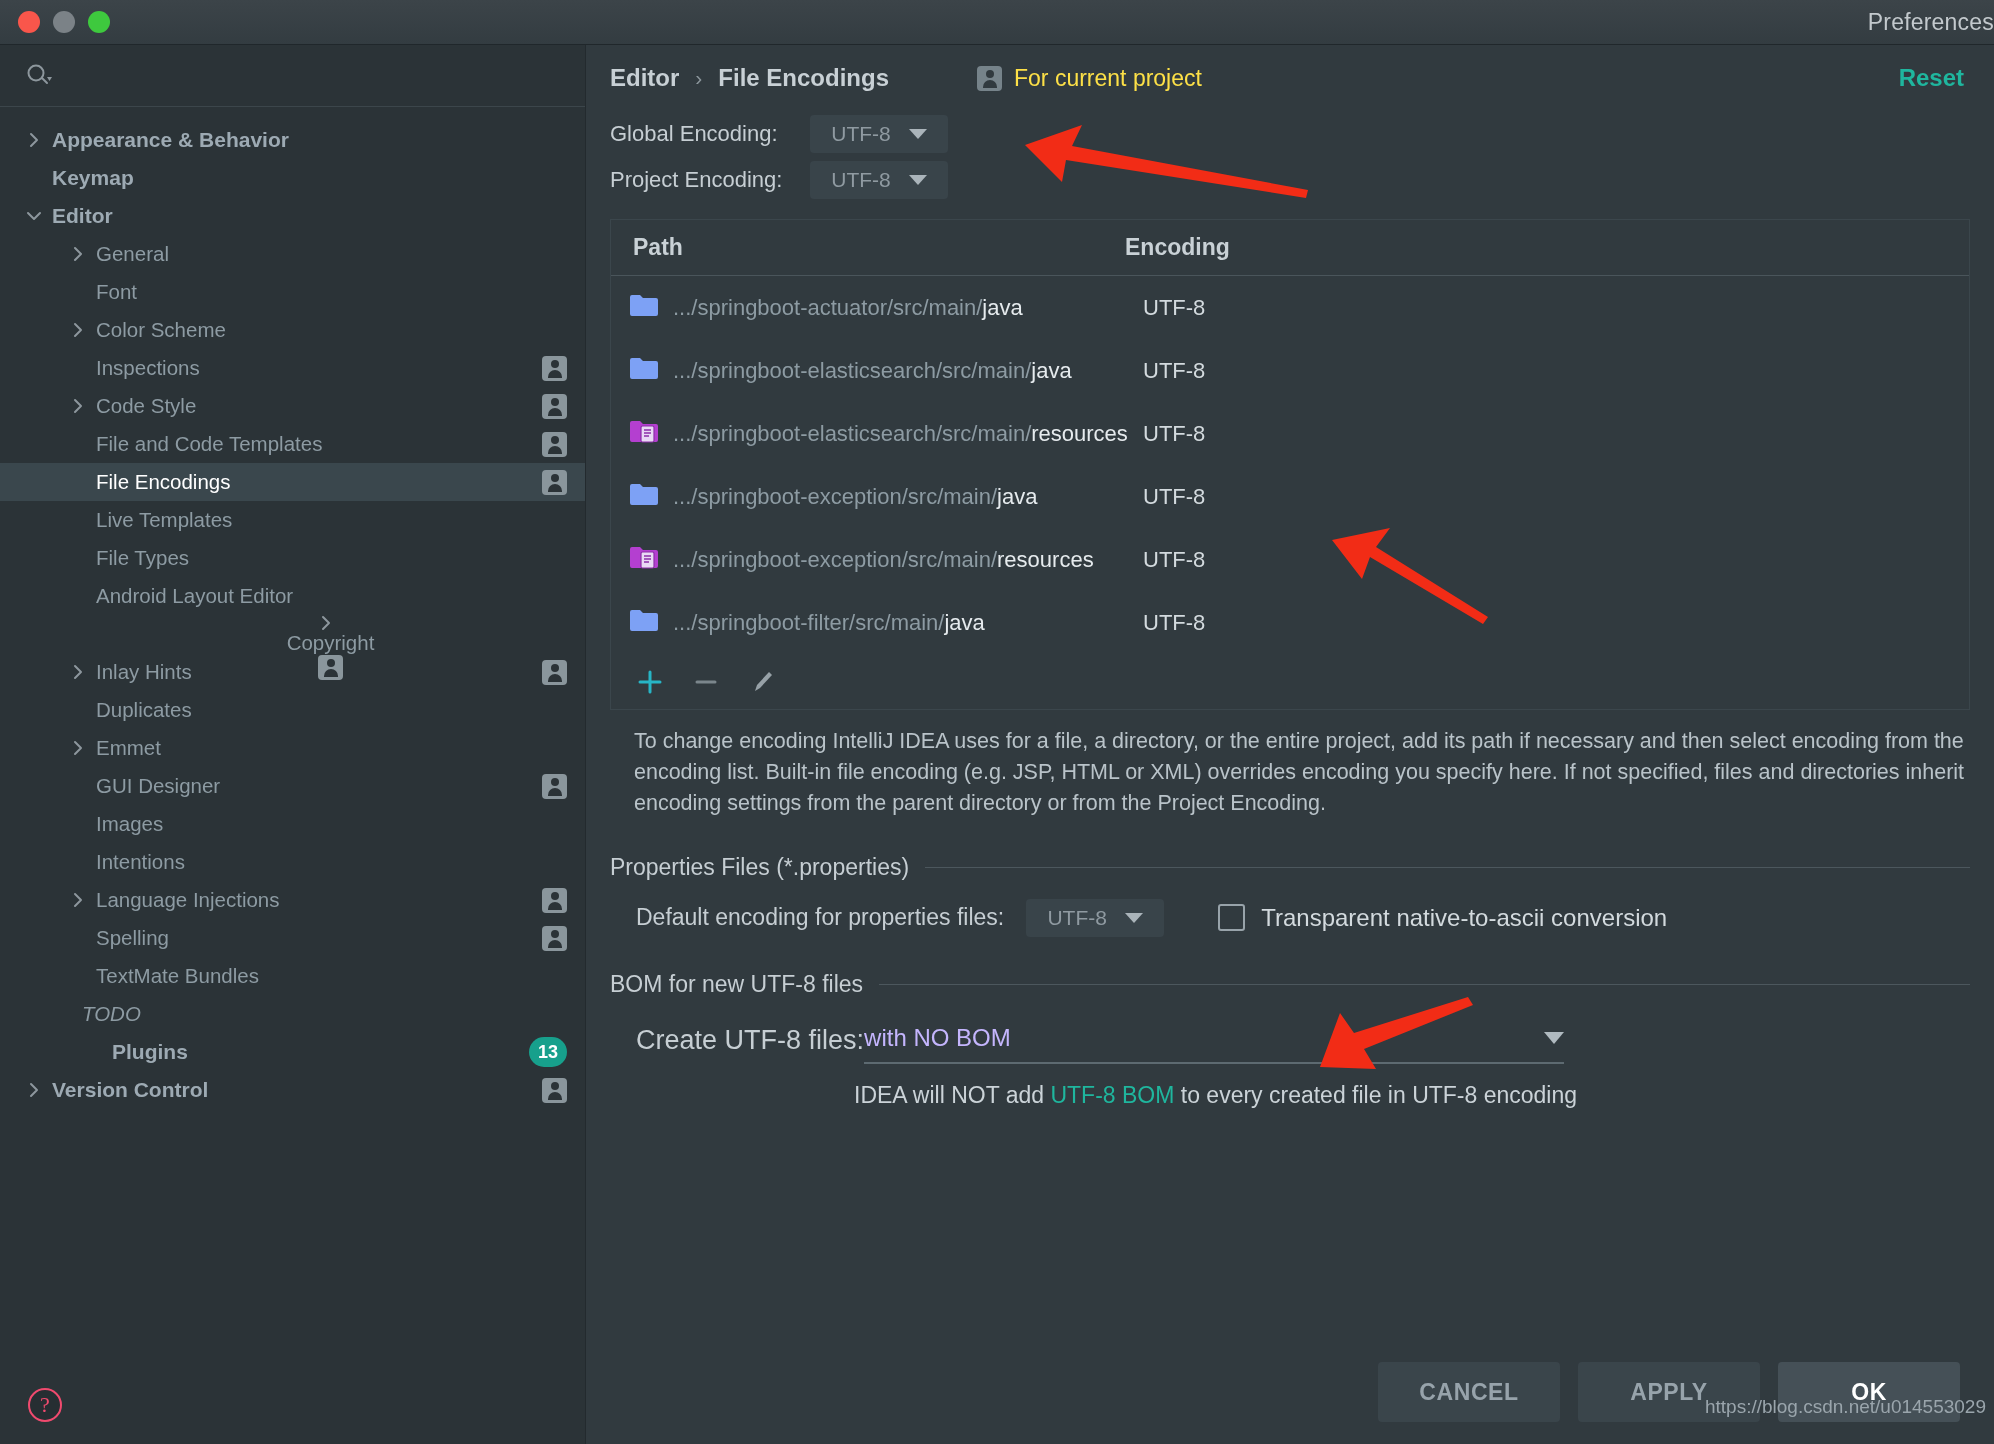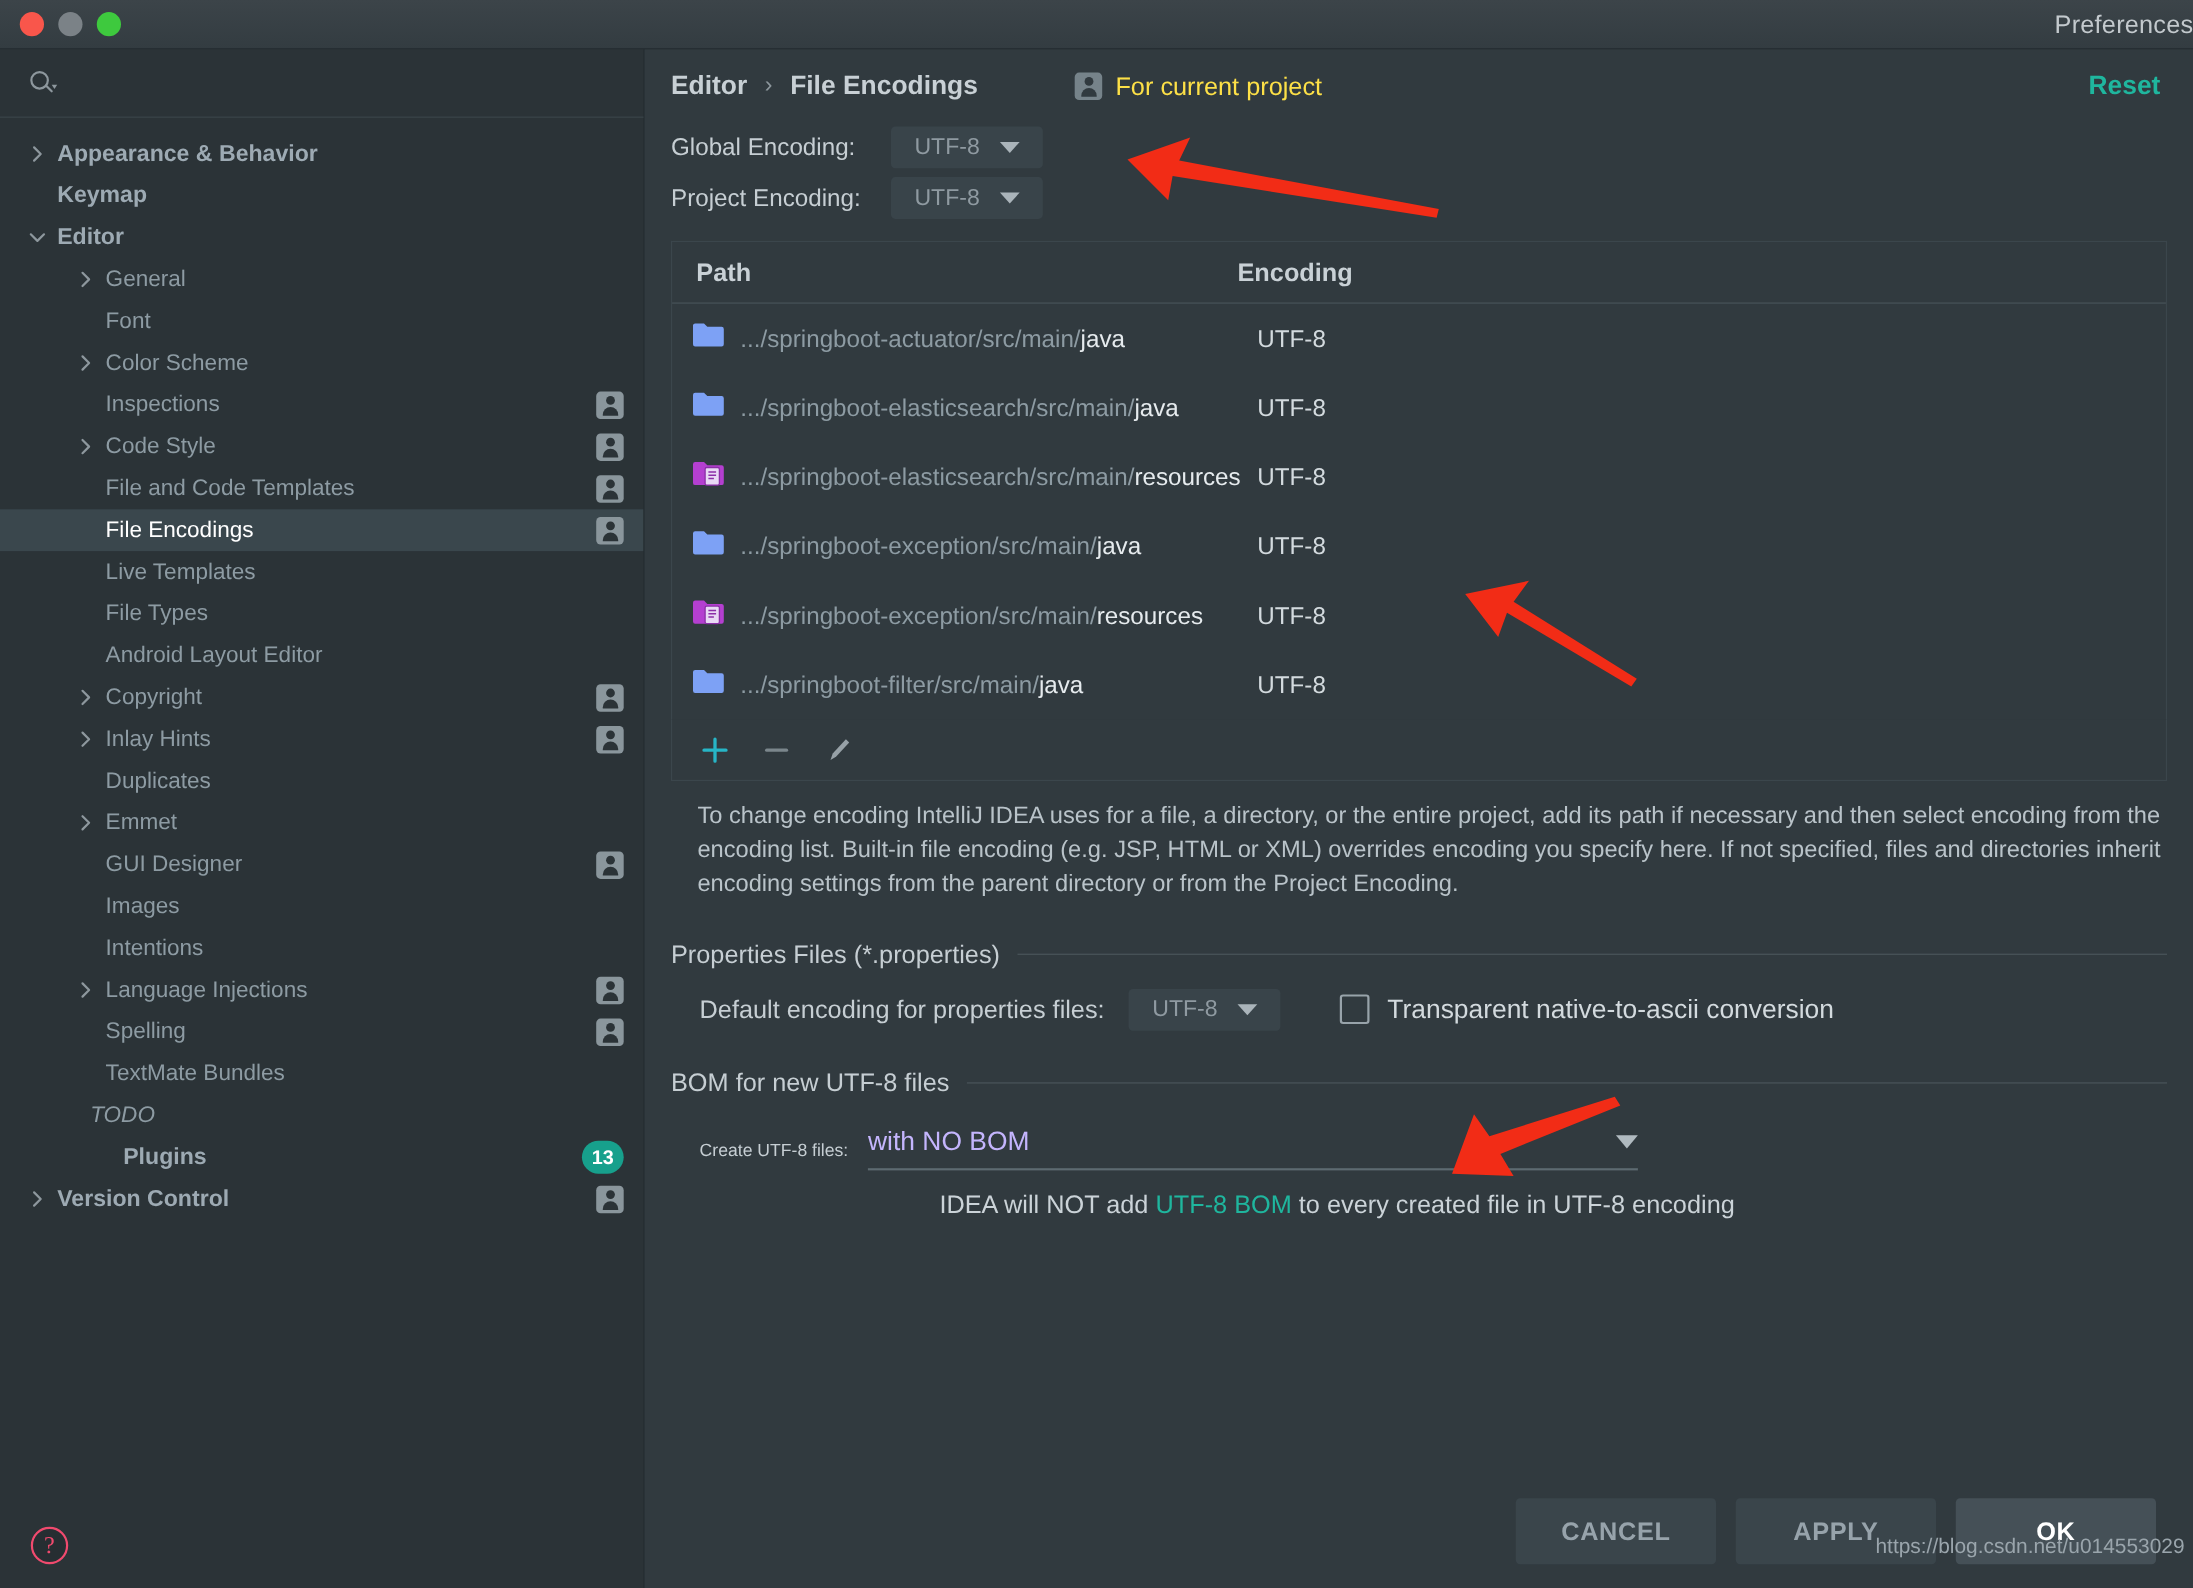--- a/index.html
+++ b/index.html
@@ -186,21 +186,21 @@
   .prop-row { display: flex; align-items: center; margin: 18px 0 0 50px; }
   .prop-label { font-size: 23px; color: #c6ced3; margin-right: 22px; }
   .checkbox-wrap { display: flex; align-items: center; gap: 16px; margin-left: 54px; }
   .checkbox {
     width: 27px; height: 27px; border: 2px solid #98a3aa; border-radius: 3px;
     background: transparent;
   }
   .checkbox-label { font-size: 24px; color: #d3dade; }
 
   .bom-row { display: flex; align-items: flex-end; margin: 26px 0 0 50px; }
-  .bom-label { font-size: 16px; color: #c6ced3; margin-right: 18px; padding-bottom: 8px; }
+  .bom-label { font-size: 27px; color: #c6ced3; padding-bottom: 8px; }
   .bom-select {
     width: 700px; border-bottom: 2px solid #5d6a71;
     display: flex; align-items: center; padding-bottom: 10px;
   }
   .bom-value { font-size: 24px; color: #c4b5fd; flex: 1; }
   .bom-select .tri {
     width: 0; height: 0; border-left: 10px solid transparent;
     border-right: 10px solid transparent; border-top: 12px solid #b0bac0;
   }
   .bom-note { margin: 18px 0 0 268px; font-size: 23px; color: #cbd3d8; }
@@ -357,21 +357,21 @@
             <span class="tree-label">File Types</span>
           </div>
           <div class="tree-item" style="padding-left: 70px;">
             <span class="chev spacer">
               <svg width="16" height="16" viewBox="0 0 16 16">
                 <path d="M5 2 L11 8 L5 14" fill="none" stroke="#8d979d" stroke-width="2" stroke-linecap="round" stroke-linejoin="round"></path>
               </svg>
             </span>
             <span class="tree-label">Android Layout Editor</span>
           </div>
-          <div class="tree-item" style="padding-left: 70px;">
+          <div class="tree-item" style="padding-left: 94px; flex-direction: column;">
             <span class="chev">
               <svg width="16" height="16" viewBox="0 0 16 16">
                 <path d="M5 2 L11 8 L5 14" fill="none" stroke="#8d979d" stroke-width="2" stroke-linecap="round" stroke-linejoin="round"></path>
               </svg>
             </span>
             <span class="tree-label">Copyright</span>
             <span class="badge-user"></span>
           </div>
           <div class="tree-item" style="padding-left: 70px;">
             <span class="chev">

